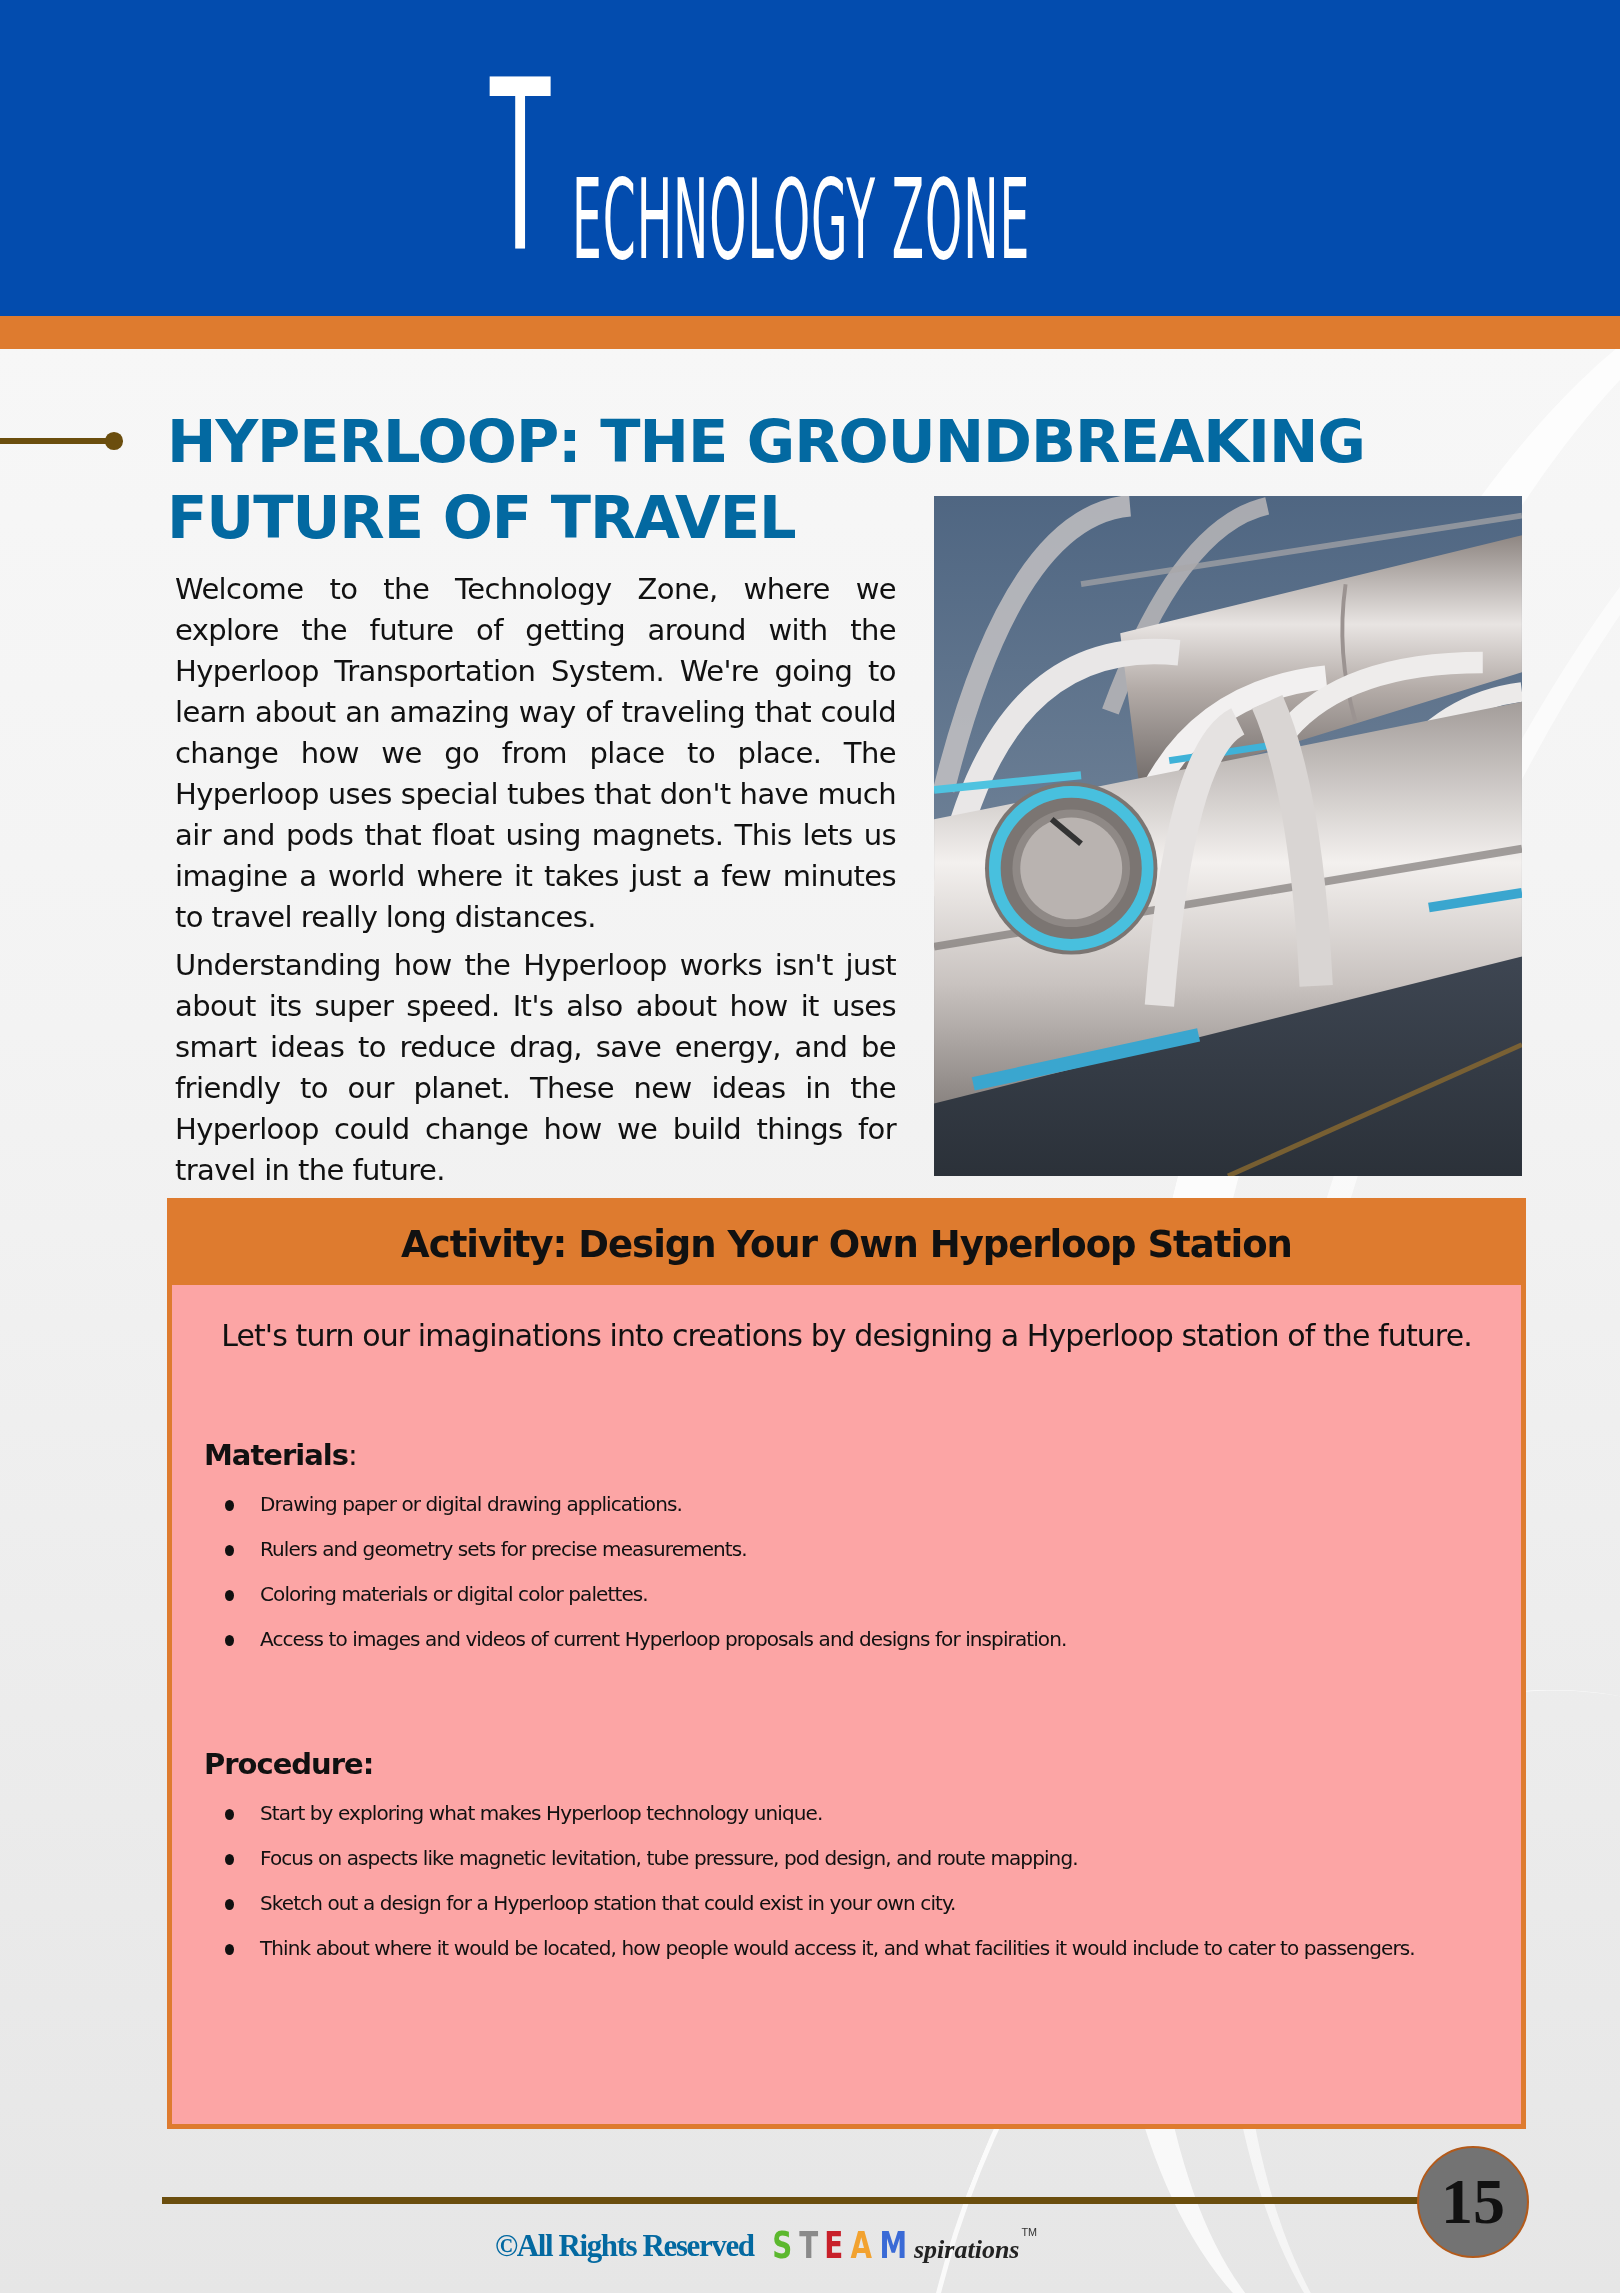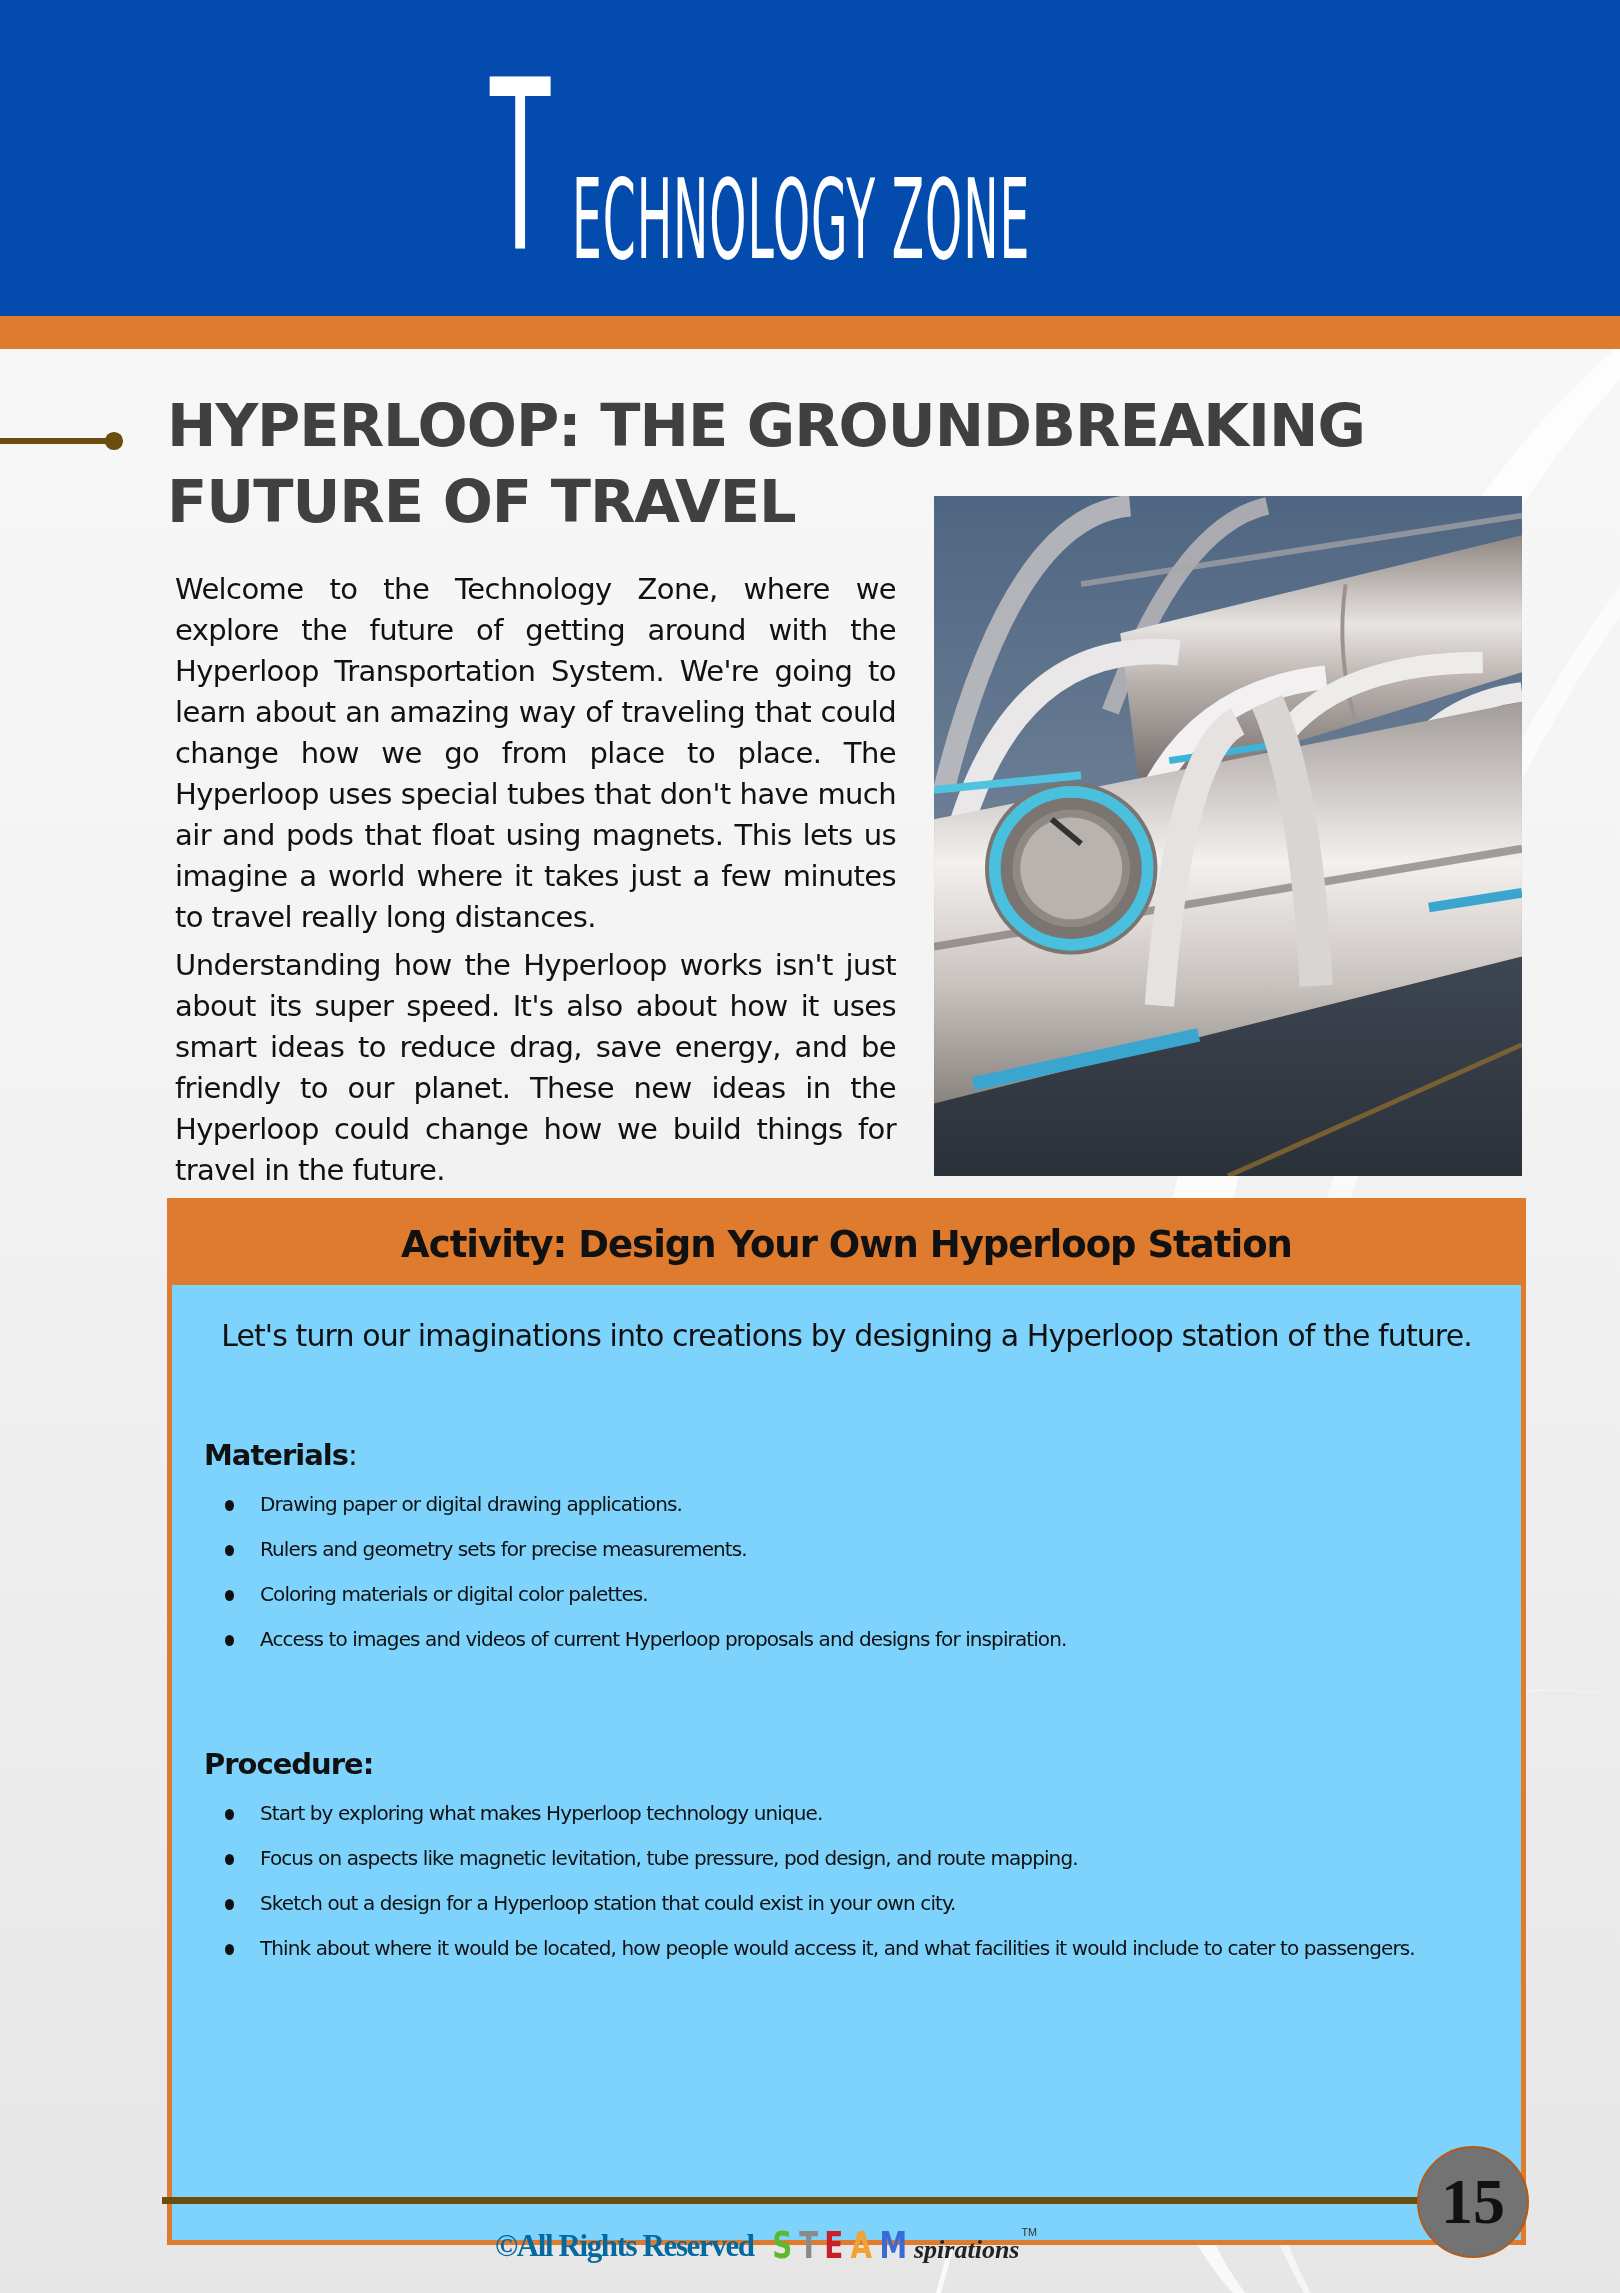--- a/index.html
+++ b/index.html
@@ -62,24 +62,24 @@
   
   .heading-line {
     position: absolute; left: 0; top: 438px; width: 112px; height: 5.9px;
     background: #6b4e0e;
   }
   .heading-dot {
     position: absolute; left: 105px; top: 432px; width: 17.6px; height: 17.6px;
     border-radius: 50%; background: #6b4e0e;
   }
   .article-title {
-    position: absolute; left: 167px; top: 388px; width: 1176px;
+    position: absolute; left: 167px; top: 404px; width: 1176px;
     font-family: "DejaVu Sans", sans-serif; font-weight: bold;
     font-size: 59px; line-height: 76px; letter-spacing: -1px;
-    color: #404040;
+    color: #0369a1;
   }
   .article-title span { display: block; white-space: nowrap; }
 
   
   .intro {
     position: absolute; left: 168px; top: 562px; width: 735px;
     font-family: "DejaVu Sans", sans-serif;
     font-size: 29px; line-height: 41px;
     text-align: justify; color: #111;
     letter-spacing: -0.6px;
@@ -87,23 +87,23 @@
   .intro p { margin: 7px; }
 
   
   .hero-img {
     position: absolute; left: 934px; top: 496px; width: 588px; height: 680px;
     overflow: hidden; background: #5b6f86;
   }
 
   
   .activity {
-    position: absolute; left: 167px; top: 1198px; width: 1359px; height: 1047px;
+    position: absolute; left: 167px; top: 1198px; width: 1359px; height: 931px;
     border: 5.9px solid #de7b2f;
-    background: #7dd3fc;
+    background: #fca5a5;
   }
   .activity-header {
     position: absolute; left: 0; top: 0; right: 0; height: 82px;
     background: #de7b2f;
     display: flex; align-items: center; justify-content: center;
     font-family: "DejaVu Sans", sans-serif; font-weight: bold;
     font-size: 37px; letter-spacing: -1px; color: #111;
   }
   .activity-intro {
     position: absolute; left: 29px; right: 29px; top: 110px;

